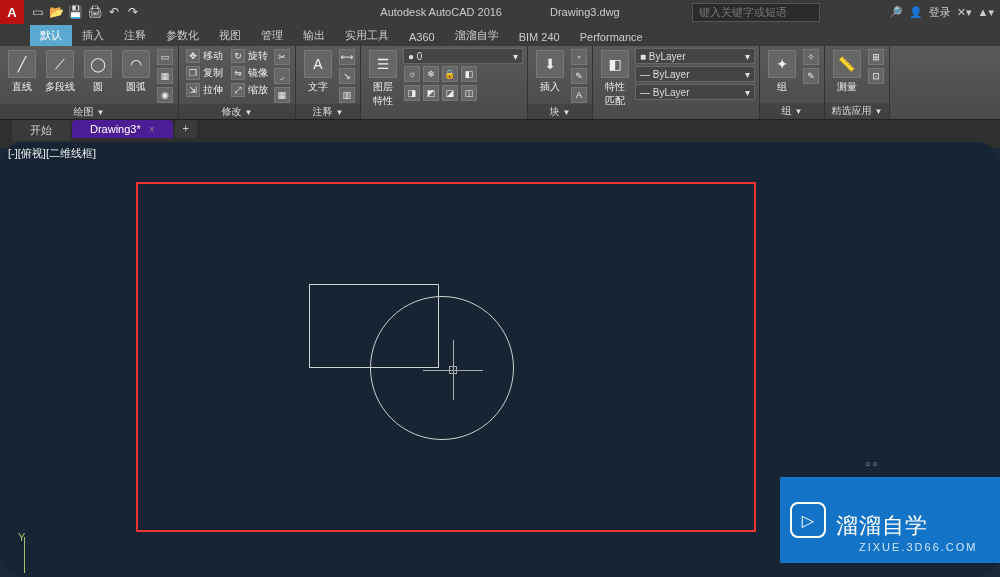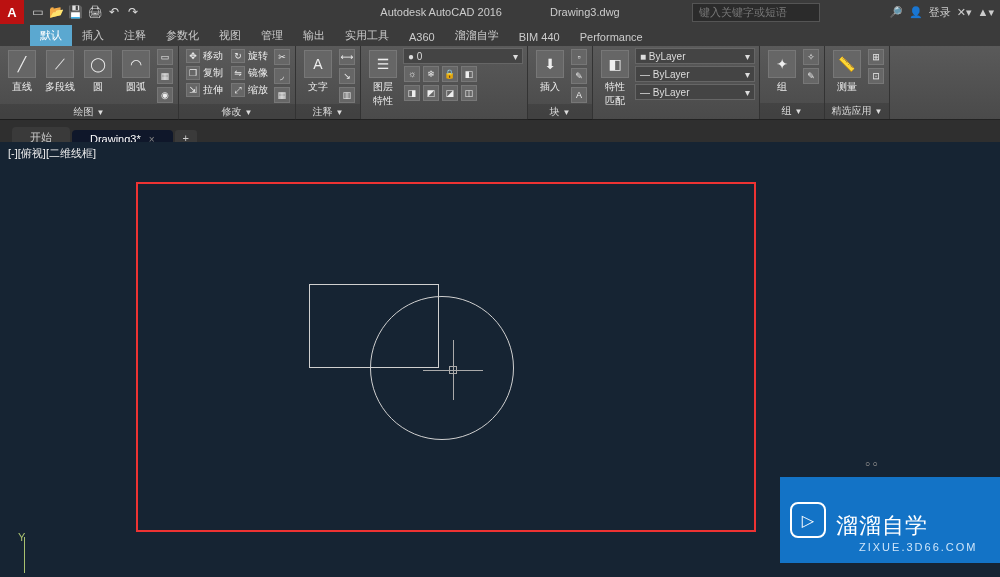--- a/index.html
+++ b/index.html
@@ -32,28 +32,28 @@
 .big-btn .ic { width:28px; height:28px; background:#666; border:1px solid #777; display:flex; align-items:center; justify-content:center; font-size:14px; }
 .big-btn .lbl { font-size:10px; }
 .col { display:flex; flex-direction:column; gap:1px; }
 .row-btn { display:flex; align-items:center; gap:3px; padding:1px 3px; }
 .row-btn .ic { width:14px; height:14px; background:#666; border:1px solid #777; display:inline-flex; align-items:center; justify-content:center; font-size:9px; }
 .mini-ic { width:16px; height:16px; background:#666; border:1px solid #777; display:inline-flex; align-items:center; justify-content:center; font-size:9px; margin:1px; }
 .grid3 { display:grid; grid-template-columns:repeat(4,18px); grid-auto-rows:18px; gap:1px; }
 .layer-combo { width:120px; height:16px; background:#444; border:1px solid #666; color:#ddd; font-size:10px; padding:0 4px; display:flex; align-items:center; justify-content:space-between; }
 
 
-.file-tabs { height:28px; background:#2f2f2f; display:flex; align-items:flex-end; padding-left:12px; gap:0; font-size:11px; }
+.file-tabs { height:28px; background:#2f2f2f; display:flex; align-items:flex-start; padding-left:12px; gap:0; font-size:11px; }
 .file-tab { padding:3px 18px; background:#3a3a3a; color:#ccc; border-top-left-radius:4px; border-top-right-radius:4px; margin-right:2px; position:relative; }
-.file-tab.active { background:#0f172a; color:#fff; }
+.file-tab.active { background:#4c1d95; color:#fff; }
 .file-tab .close { margin-left:8px; color:#888; font-size:10px; }
 .file-tab-new { width:22px; height:18px; background:#3a3a3a; color:#ccc; text-align:center; border-radius:3px; line-height:17px; }
 
 
-.viewport { position:absolute; top:142px; left:0; right:0; bottom:0; background:#162433; }
+.viewport { position:absolute; top:142px; left:0; right:0; bottom:0; background:#162433;border-radius:24px; }
 .view-label { position:absolute; top:4px; left:8px; color:#eee; font-size:11px; }
 .red-frame { position:absolute; border:2px solid #e33; }
 .shape-rect { position:absolute; border:1px solid #d0d0d0; }
 .shape-circle { position:absolute; border:1px solid #d0d0d0; border-radius:50%; }
 .crosshair-h { position:absolute; width:60px; height:1px; background:#aaa; }
 .crosshair-v { position:absolute; width:1px; height:60px; background:#aaa; }
 .crosshair-box { position:absolute; width:8px; height:8px; border:1px solid #aaa; }
 .ucs { position:absolute; left:18px; bottom:8px; color:#a8c070; }
 .ucs-y { position:absolute; bottom:26px; left:0; font-size:11px; }
 .ucs-line-v { position:absolute; width:1px; height:36px; background:#a8c070; bottom:-4px; left:6px; }
@@ -97,21 +97,21 @@
   <div class="ribbon-tab active">默认</div>
   <div class="ribbon-tab">插入</div>
   <div class="ribbon-tab">注释</div>
   <div class="ribbon-tab">参数化</div>
   <div class="ribbon-tab">视图</div>
   <div class="ribbon-tab">管理</div>
   <div class="ribbon-tab">输出</div>
   <div class="ribbon-tab">实用工具</div>
   <div class="ribbon-tab">A360</div>
   <div class="ribbon-tab">溜溜自学</div>
-  <div class="ribbon-tab">BIM 440</div>
+  <div class="ribbon-tab">BIM 240</div>
   <div class="ribbon-tab">Performance</div>
 </div>
 
 <div class="ribbon">
 
   <div class="panel">
     <div class="panel-content">
       <div class="big-btn">
           <div class="ic">╱</div>
           <div class="lbl">直线</div>

